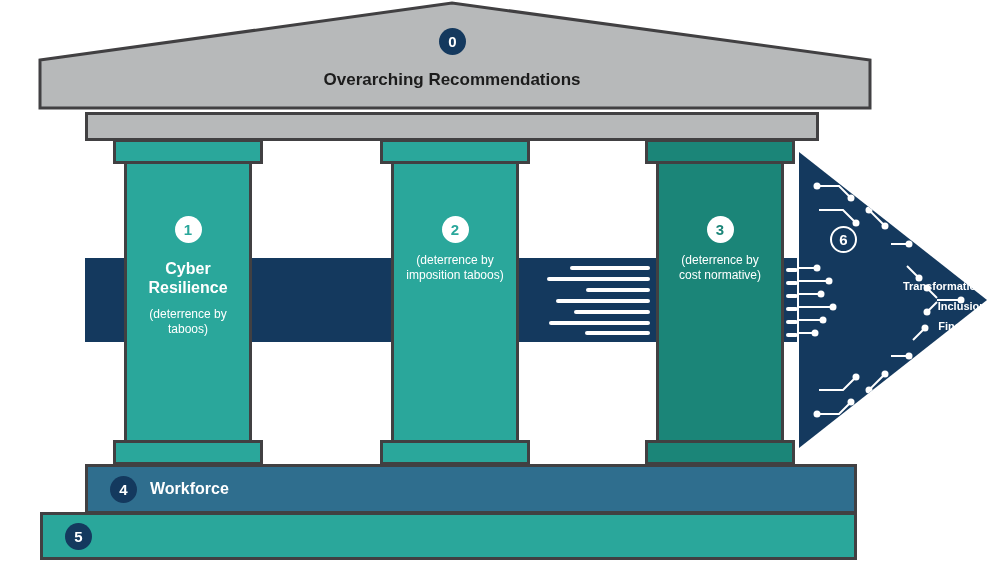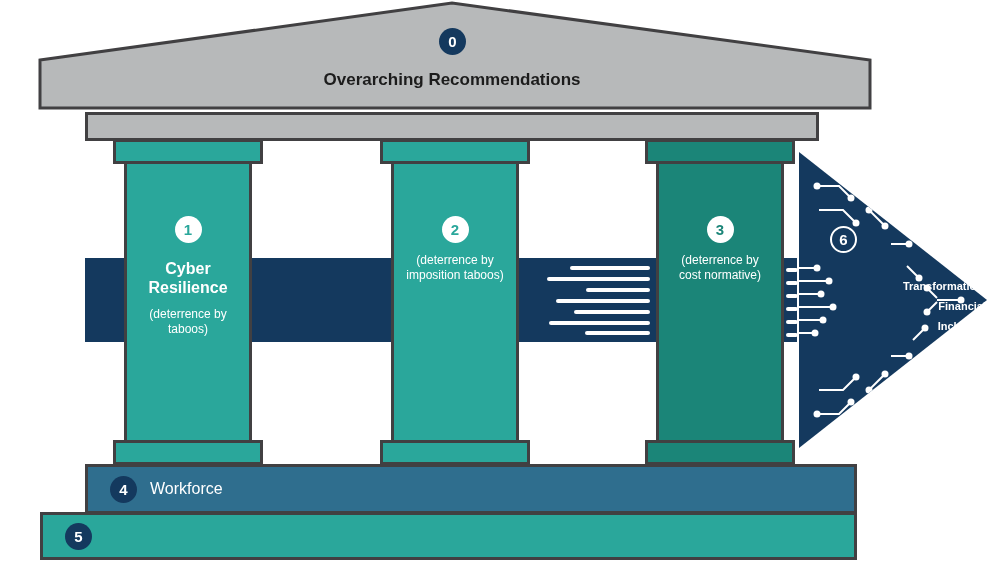--- a/index.html
+++ b/index.html
@@ -30,21 +30,21 @@
   .tealdark-fill{background:var(--tealDark)}
   .pillar-content{top:216px;width:128px;display:flex;flex-direction:column;
                   align-items:center;z-index:5;color:#fff;text-align:center}
   .pillar-title{margin-top:16px;font-weight:bold;font-size:16px;line-height:19px}
   .pillar-sub{margin-top:10px;font-size:12px;line-height:15px}
   .arrow-svg{left:795px;top:148px;z-index:3}
   .arrow-badge{left:830px;top:226px;z-index:5}
   .arrow-label{left:836px;top:256px;width:150px;color:#fff;font-weight:bold;
                font-size:11px;line-height:20px;z-index:5;text-align:right}
   .step{display:flex;align-items:center;gap:13px;color:#fff;z-index:3}
-  .step-label{font-weight:normal;font-size:16px}
+  .step-label{font-weight:bold;font-size:16px}
   .step4{left:85px;top:464px;width:772px;height:50px;background:var(--steel);padding-left:22px}
   .step5{left:40px;top:512px;width:817px;height:48px;background:var(--teal);padding-left:22px}
 </style>
 </head>
 <body>
 
 <div class="canvas">
 
   <div class="abs band"></div>
 
@@ -170,22 +170,22 @@
       <path d="M132,164 l10,-10"></path>
         <circle cx="132" cy="164" r="3.5" fill="#fff" stroke="none"></circle>
     </g>
   </svg>
   <div class="abs badge ringed arrow-badge">
     <span>6</span>
   </div>
   <div class="abs arrow-label">
     <div>Digital</div>
     <div>Transformation/</div>
+    <div>Inclusion</div>
     <div>Financial</div>
-    <div>Inclusion</div>
   </div>
 
   <div class="abs outlined step step4">
     <div class="badge">
       <span>4</span>
     </div>
     <span class="step-label">Workforce</span>
   </div>
   <div class="abs outlined step step5">
     <div class="badge">

